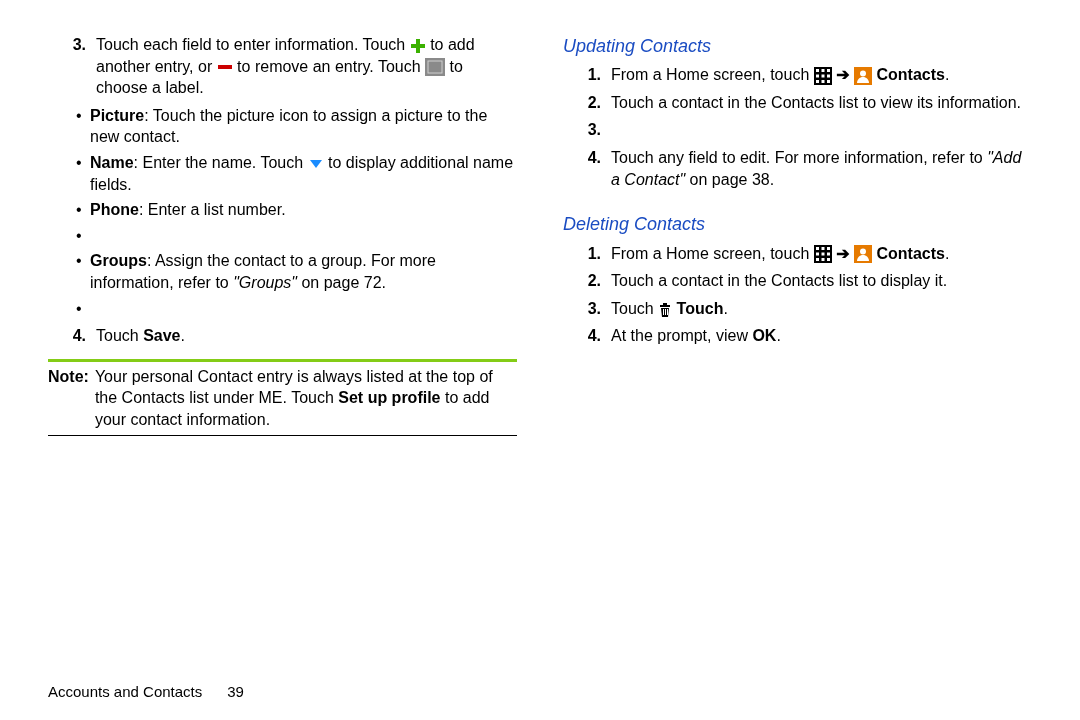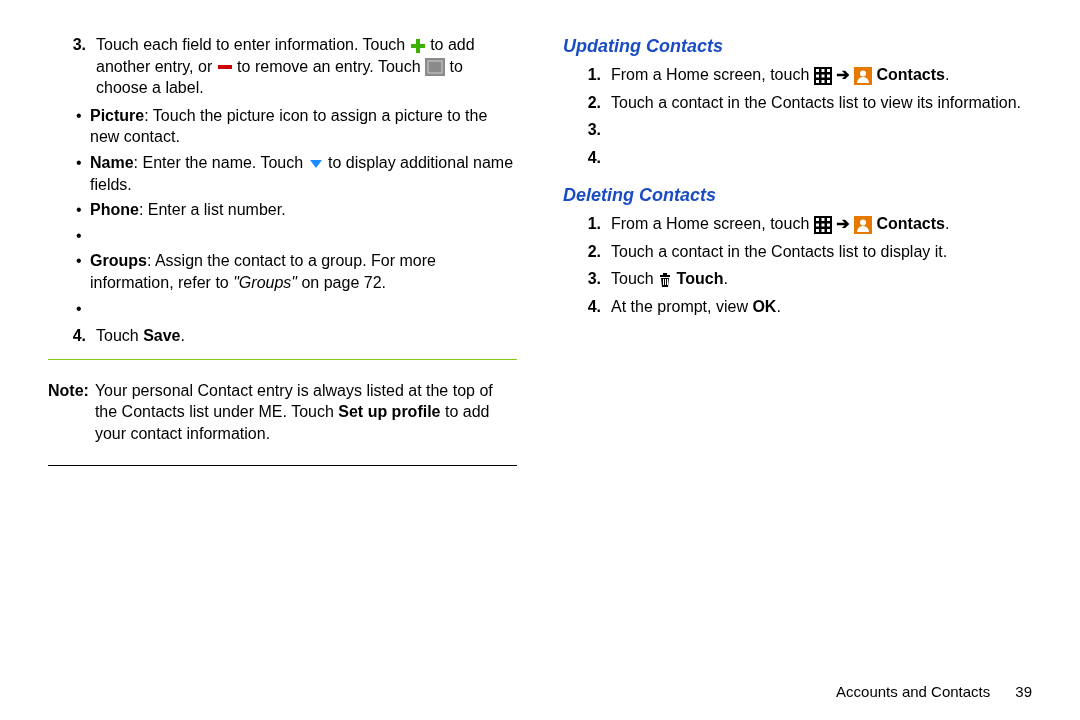--- a/index.html
+++ b/index.html
@@ -1,30 +1,30 @@
 <!DOCTYPE html>
 <html><head>
 <meta charset="utf-8">
 <style>
   html,body{margin:0;padding:0;background:#fff;color:#000;font-family:Arial,Helvetica,sans-serif;font-size:16px;line-height:1.35}
   .page{width:1080px;height:720px;box-sizing:border-box;padding:34px 48px 0 48px;display:flex;flex-direction:column}
   .cols{flex:1;display:flex;gap:46px}
   .col{flex:1;min-width:0}
   .bold{font-weight:700}
   .ital{font-style:italic}
-  .head{color:#1a4cc2;font-weight:700;font-style:italic;font-size:18px;margin:0 0 6px 0}
+  .head{color:#1a4cc2;font-weight:400;font-style:italic;font-size:18px;margin:0 0 6px 0}
   .step{display:flex;margin-bottom:6px}
   .step .num{width:38px;flex:none;text-align:right;padding-right:10px;font-weight:700}
   .step .body{flex:1}
   .sub{display:flex;margin:4px 0 4px 28px}
   .sub .dot{width:14px;flex:none}
-  .noteblock{border-top:1px solid #84cc16;border-bottom:1px solid #000;padding:20px 0;margin-top:12px}
+  .noteblock{border-top:3px solid #84cc16;border-bottom:1px solid #000;padding:4px 0;margin-top:12px}
   .note{display:flex}
   .note .lab{flex:none;padding-right:6px}
-  .footer{text-align:right;padding:12px 0 18px 0;font-size:15px}
+  .footer{text-align:left;padding:12px 0 18px 0;font-size:15px}
   .icon{display:inline-block;vertical-align:middle}
   svg{display:block}
 </style>
 </head>
 <body>
 
 <div class="page">
   <div class="cols">
 
     <div class="col">
@@ -157,23 +157,26 @@
         <div class="num">2.</div>
         <div class="body">Touch a contact in the Contacts list to view its information.</div>
       </div>
 
       <div class="step">
         <div class="num">3.</div>
       </div>
 
       <div class="step">
         <div class="num">4.</div>
-      </div>
-
-      <div class="head" style="margin-top:14px">Deleting Contacts</div>
+        <div class="body">
+          <span>Touch any field to edit. For more information, refer to </span><span class="ital">"Add a Contact"</span><span> on page 38.</span>
+        </div>
+      </div>
+
+      <div class="head" style="margin-top:22px">Deleting Contacts</div>
 
       <div class="step">
         <div class="num">1.</div>
         <div class="body">
           <span>From a Home screen, touch </span>
           <span class="icon">
             <svg width="18" height="18">
                 <rect width="18" height="18" fill="#000"></rect>
                 <g fill="#fff">
                   <rect x="2" y="2" width="3" height="3"></rect>

